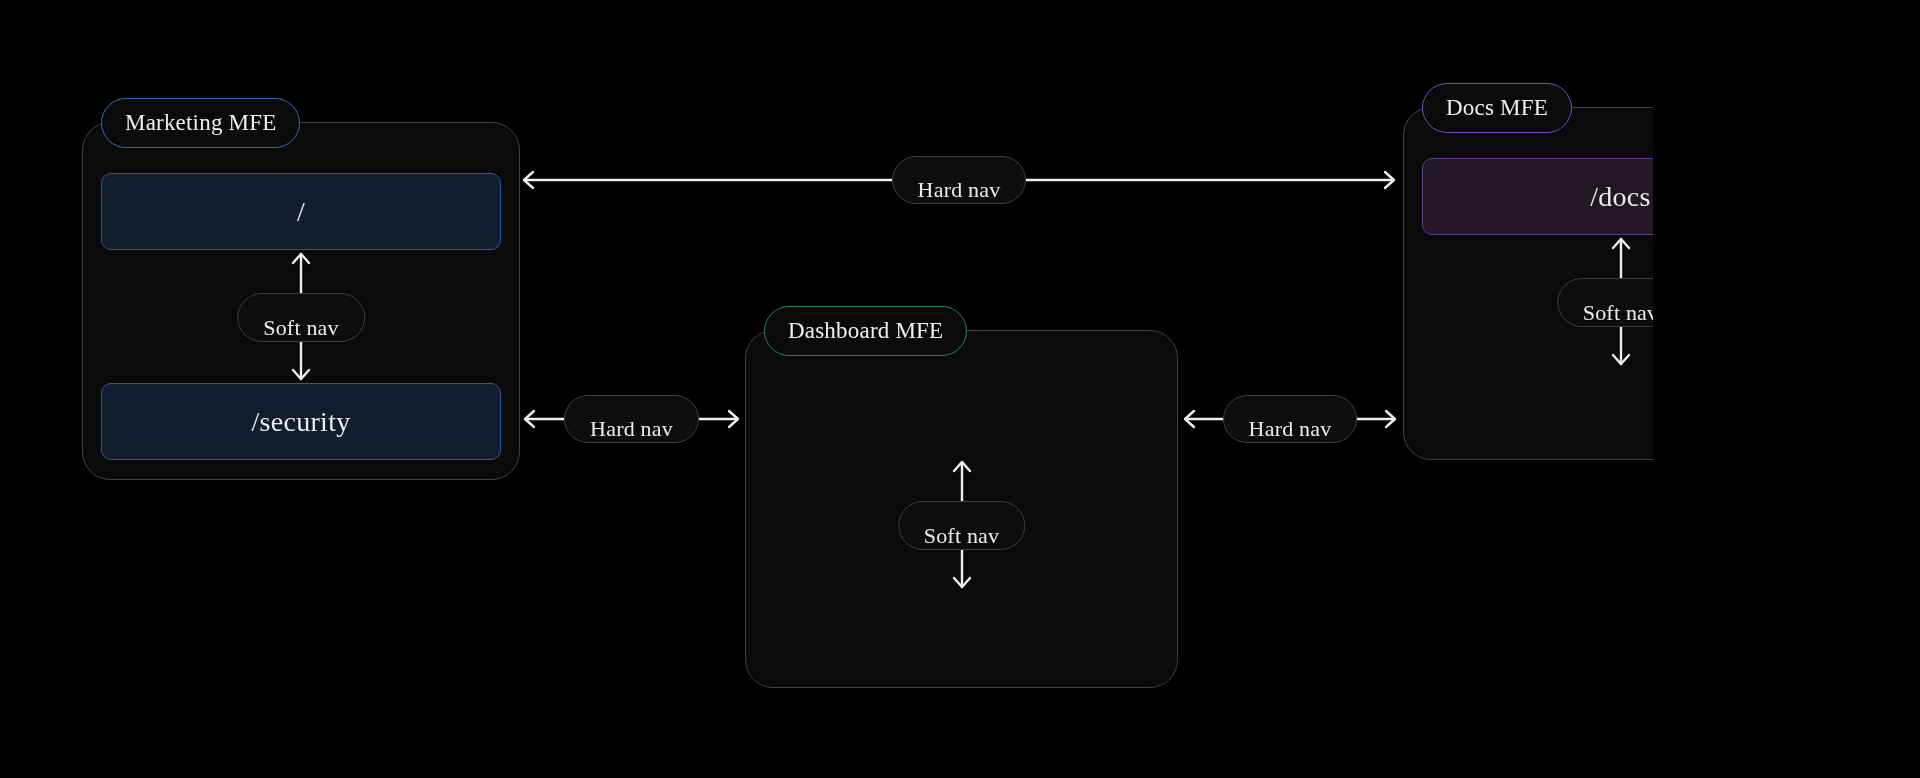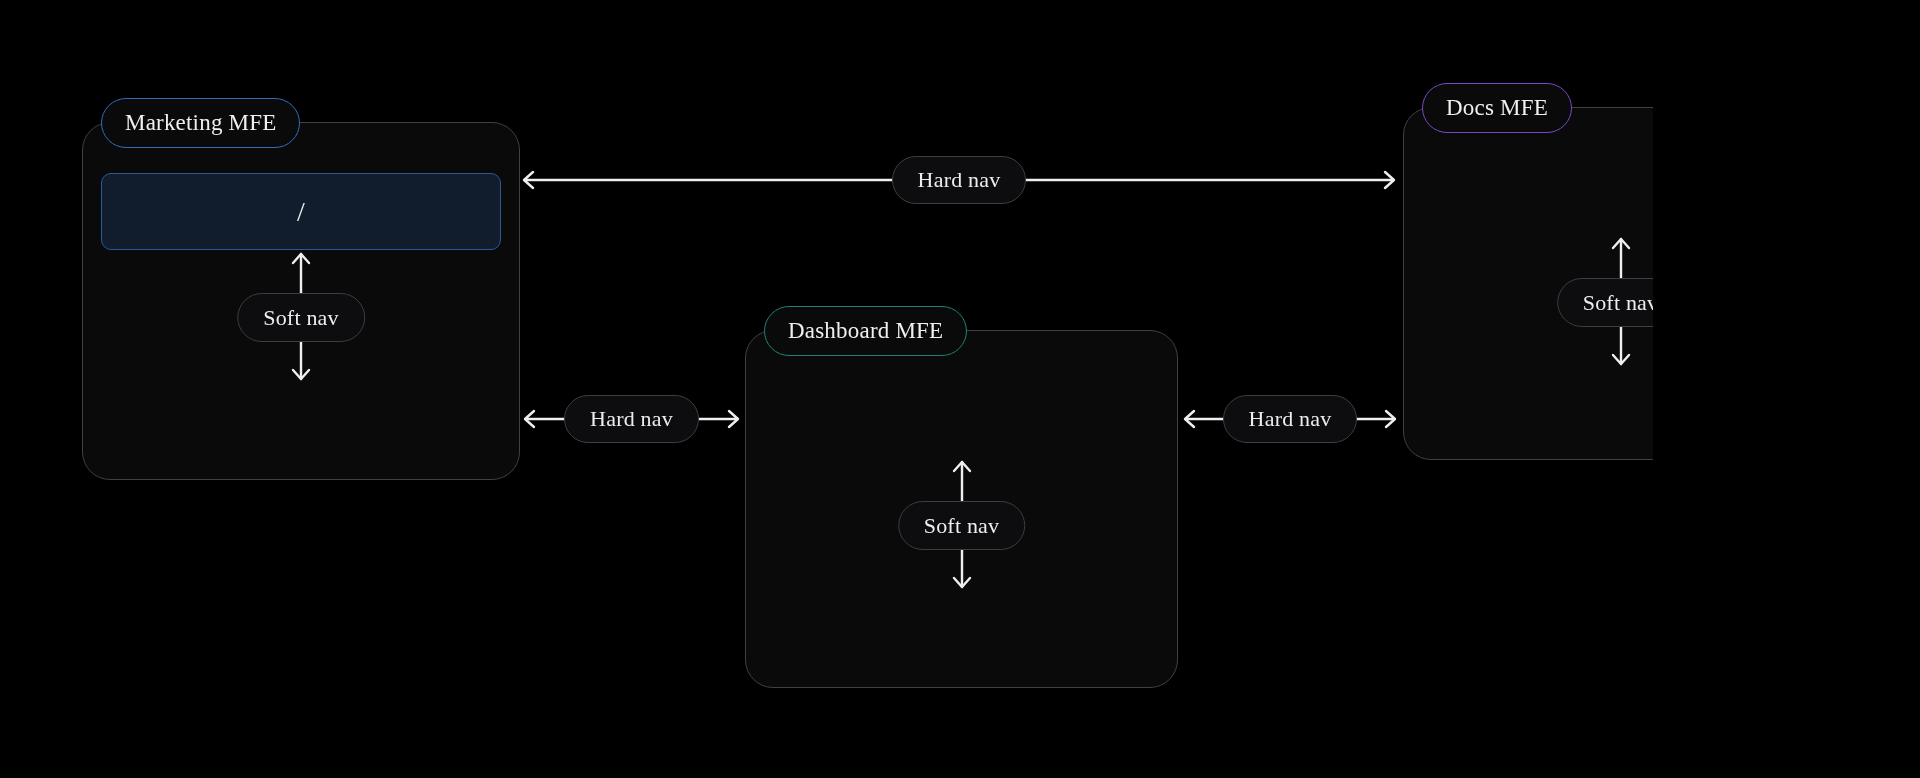--- a/index.html
+++ b/index.html
@@ -59,21 +59,21 @@
   }
   .route-box.r-top { top: 50px; }
   .route-box.r-bottom { top: 260px; }
   .g-marketing .route-box { background: #111c2c; border: 1px solid #2a5a9c; }
   .g-dashboard .route-box { background: #07221d; border: 1px solid #156f62; }
   .g-docs      .route-box { background: #241627; border: 1px solid #5f3b8b; }
 
   
   .nav-pill {
     display: inline-flex;
-    align-items: center;
+    align-items: flex-end;
     justify-content: center;
     height: 49px;
     padding: 0 25px;
     background: #0d0d0f;
     border: 1px solid #3d3d42;
     border-radius: 999px;
     font-size: 22px;
     letter-spacing: 0.2px;
     color: #ededed;
     white-space: nowrap;
@@ -138,20 +138,23 @@
       <line x1="13" y1="43" x2="13" y2="4"></line>
       <polyline points="5,13 13,4 21,13"></polyline>
     </svg>
     <div class="nav-pill soft-nav">
       <span>Soft nav</span>
     </div>
     <svg class="arrow v-arrow down" width="26" height="41">
       <line x1="13" y1="0" x2="13" y2="37"></line>
       <polyline points="5,28 13,37 21,28"></polyline>
     </svg>
+    <div class="route-box r-bottom">
+      <span>/security</span>
+    </div>
   </section>
 
   <section class="mfe-group g-dashboard" style="left:745px; top:330px; width:433px; height:358px;">
     <div class="group-label">
       <span>Dashboard MFE</span>
     </div>
     <svg class="arrow v-arrow up" width="26" height="43">
       <line x1="13" y1="43" x2="13" y2="4"></line>
       <polyline points="5,13 13,4 21,13"></polyline>
     </svg>
@@ -160,20 +163,23 @@
     </div>
     <svg class="arrow v-arrow down" width="26" height="41">
       <line x1="13" y1="0" x2="13" y2="37"></line>
       <polyline points="5,28 13,37 21,28"></polyline>
     </svg>
   </section>
 
   <section class="mfe-group g-docs" style="left:1403px; top:107px; width:435px; height:353px;">
     <div class="group-label">
       <span>Docs MFE</span>
+    </div>
+    <div class="route-box r-top">
+      <span>/docs</span>
     </div>
     <svg class="arrow v-arrow up" width="26" height="43">
       <line x1="13" y1="43" x2="13" y2="4"></line>
       <polyline points="5,13 13,4 21,13"></polyline>
     </svg>
     <div class="nav-pill soft-nav">
       <span>Soft nav</span>
     </div>
     <svg class="arrow v-arrow down" width="26" height="41">
       <line x1="13" y1="0" x2="13" y2="37"></line>

